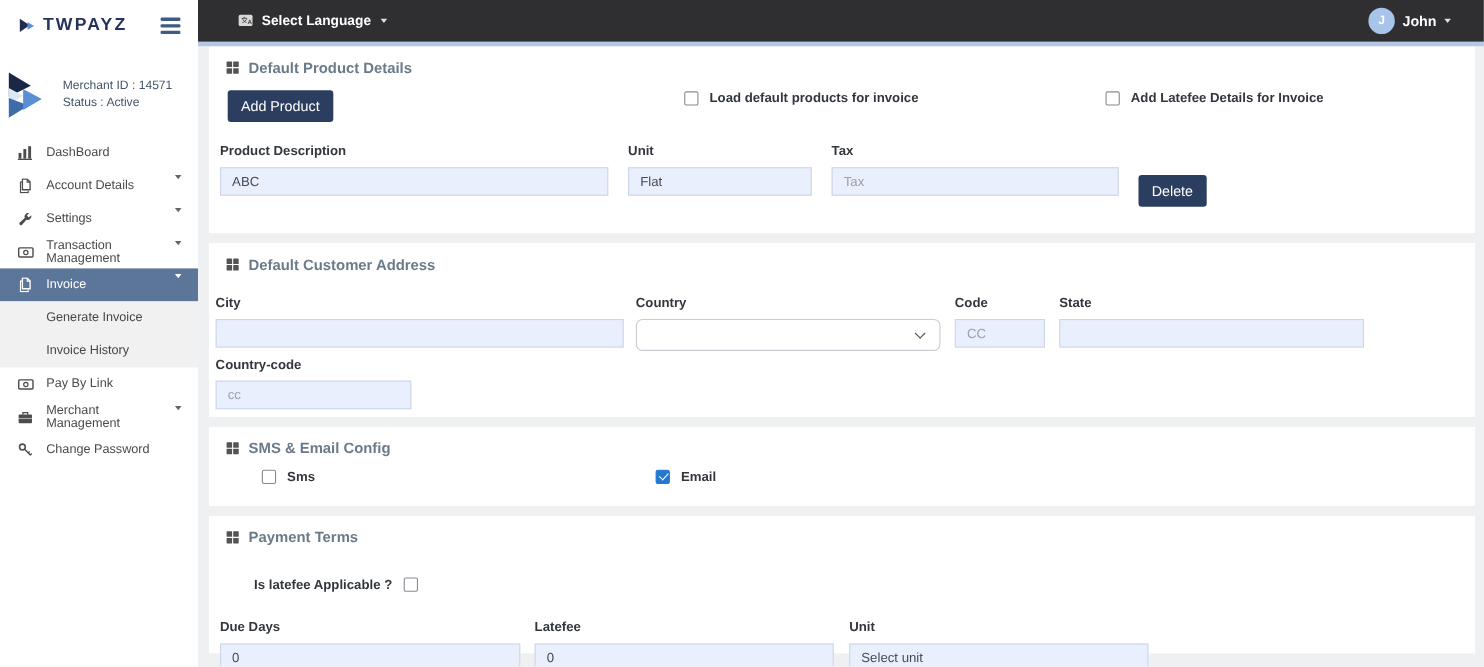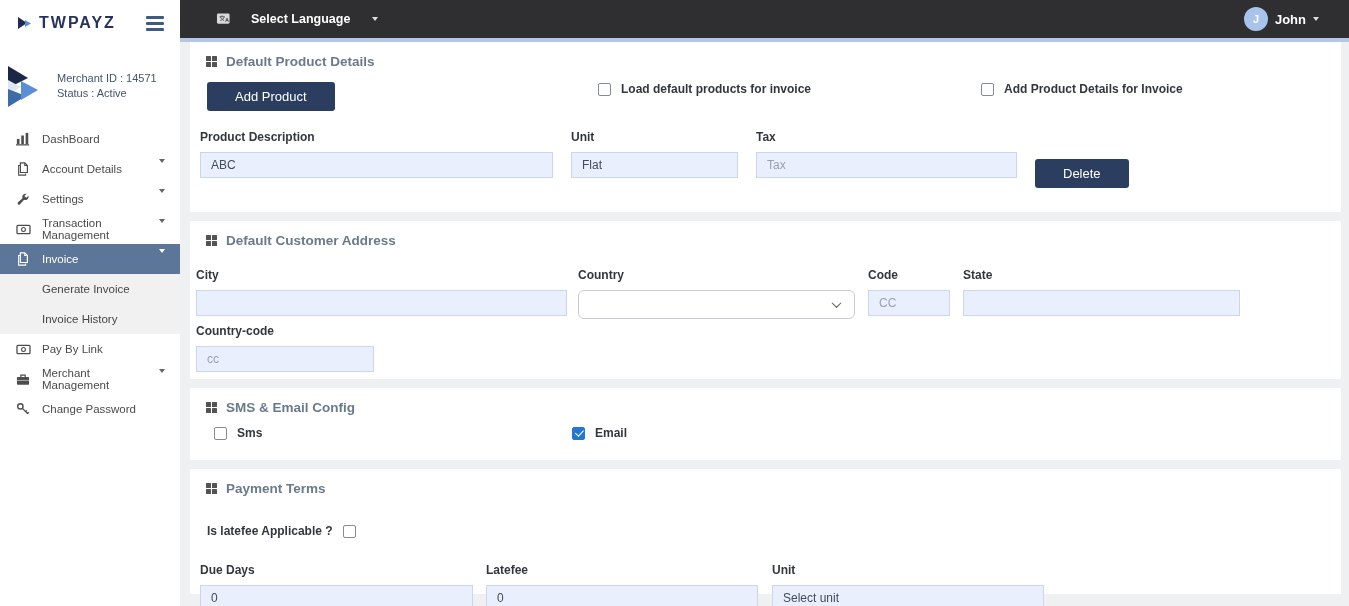--- a/index.html
+++ b/index.html
@@ -27,38 +27,38 @@
   .nav-item.active { background:#5c7699; color:#fff; }
   .nav-item.active .icon { color:#fff; }
   .caret-down { width:0; height:0; border-left:3.5px solid transparent; border-right:3.5px solid transparent; border-top:4.5px solid #666; }
   .nav-item.active .caret-down { border-top-color:#fff; }
   .submenu { background:#f1f1f1; }
   .submenu-item { height:30px; display:flex; align-items:center; padding-left:42px; font-size:11.5px; color:#464646; cursor:pointer; }
   .submenu-item.active { background:#e1e1e1; }
 
   
   .topbar { position:absolute; left:180px; top:0; right:0; height:38px; background:#2f2f31; display:flex; align-items:center; z-index:4; }
-  .lang { display:flex; align-items:center; gap:20px; margin-left:36px; color:#fff; font-size:12.5px; font-weight:bold; cursor:pointer; }
+  .lang { display:flex; align-items:center; gap:7px; margin-left:36px; color:#fff; font-size:12.5px; font-weight:bold; cursor:pointer; }
   .lang .caret-down { border-top-color:#ddd; margin-left:2px; }
   .user { margin-left:auto; margin-right:30px; display:flex; align-items:center; gap:7px; color:#fff; font-weight:bold; font-size:13px; cursor:pointer; }
   .user .caret-down { border-top-color:#ddd; }
   .avatar { width:24px; height:24px; border-radius:50%; background:#a9c4ea; color:#fff; display:flex; align-items:center; justify-content:center; font-size:11px; font-weight:bold; }
   .accent-strip { position:absolute; left:180px; top:38px; right:0; height:4px; background:#b4c8e6; z-index:4; }
 
   
   .content { position:absolute; left:180px; top:42px; right:0; bottom:0; background:#eef0f1; padding:0 8px 0 10px; overflow:hidden; }
   .card { background:#fff; margin-bottom:9px; position:relative; }
   .section-header { display:flex; align-items:center; gap:9px; position:absolute; left:16px; top:12px; }
   .grid-icon { width:11px; height:11px; display:grid; grid-template-columns:5px 5px; grid-template-rows:5px 5px; gap:1px; }
   .grid-icon span { background:#535353; border-radius:0.5px; }
   .section-title { font-size:13.5px; font-weight:bold; color:#6b7a8a; }
 
-  .btn-navy { background:#2c3e5f; color:#fff; border:none; font-size:13px; padding:0 28px; height:29px; border-radius:3px; cursor:pointer; font-family:inherit; }
-
-  .cb-group { position:absolute; display:flex; align-items:center; gap:10px; }
+  .btn-navy { background:#2c3e5f; color:#fff; border:none; font-size:13px; padding:0 12px; height:29px; border-radius:3px; cursor:pointer; font-family:inherit; }
+
+  .cb-group { position:absolute; display:flex; align-items:center; gap:10px;margin-left:24px; }
   .cb { width:13px; height:13px; border:1px solid #868b91; border-radius:2px; background:#fff; position:relative; cursor:pointer; flex:0 0 13px; }
   .cb[data-checked="true"] { background:#2478d4; border-color:#2478d4; }
   .cb[data-checked="true"]::after { content:""; position:absolute; left:3.5px; top:0.5px; width:3.5px; height:7px; border:solid #fff; border-width:0 1.8px 1.8px 0; transform:rotate(43deg); }
   .cb-label { font-size:12px; font-weight:bold; color:#33373d; }
 
   .field { position:absolute; }
   .field-label { font-size:12px; font-weight:bold; color:#33373d; display:block; margin-bottom:8px; }
   .inp { width:100%; height:26px; background:#e9effc; border:1px solid #ccd6eb; font-size:12px; color:#414c5c; padding:0 10px; font-family:inherit; display:block; }
   .inp::placeholder { color:#98a1b2; }
   .select-box { width:100%; height:29px; background:#fff; border:1px solid #c8ccd3; border-radius:6px; display:flex; align-items:center; padding:0 14px 0 10px; font-size:12px; color:#414c5c; cursor:pointer; }
@@ -232,21 +232,21 @@
     </div>
 
     <button class="btn-navy" style="position:absolute; left:17px; top:40px;">Add Product</button>
 
     <div class="cb-group" style="left:408px; top:40px;">
       <span class="cb" data-checked="false"></span>
       <span class="cb-label">Load default products for invoice</span>
     </div>
     <div class="cb-group" style="left:791px; top:40px;">
       <span class="cb" data-checked="false"></span>
-      <span class="cb-label">Add Product Details for Invoice</span>
+      <span class="cb-label">Add Latefee Details for Invoice</span>
     </div>
 
     <div class="field" style="left:10px; top:88px; width:353px;">
       <label class="field-label">Product Description</label>
       <input class="inp" type="text" value="ABC" style="">
     </div>
     <div class="field" style="left:381px; top:88px; width:167px;">
       <label class="field-label">Unit</label>
       <input class="inp" type="text" value="Flat" style="">
     </div>

